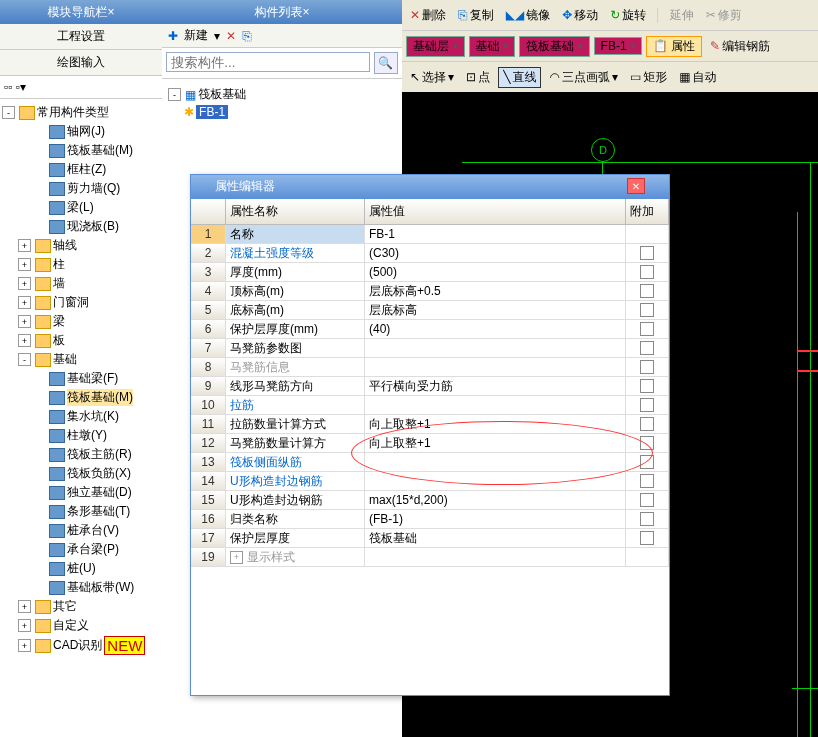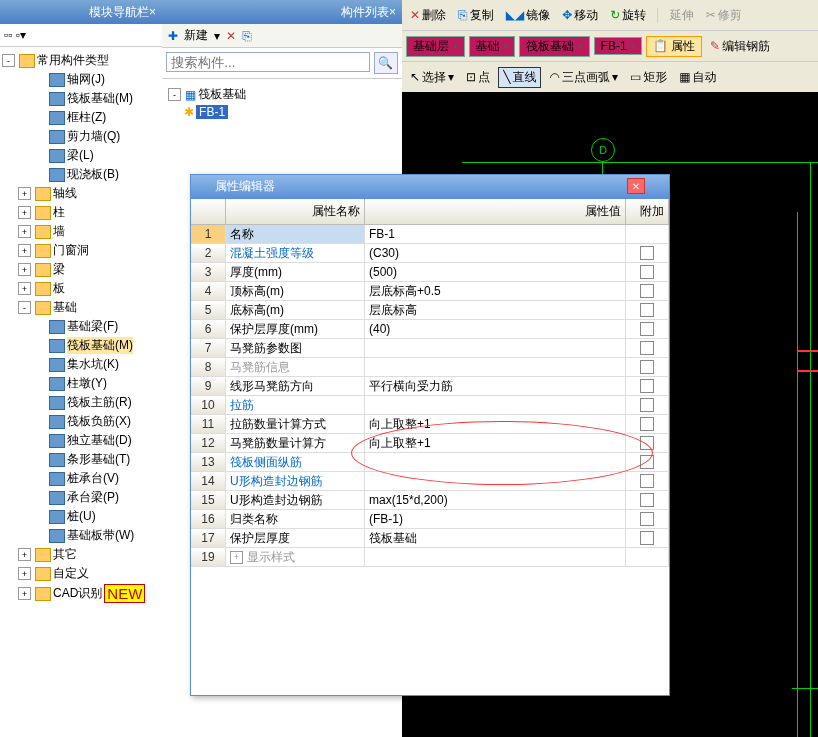--- a/index.html
+++ b/index.html
@@ -1,16 +1,16 @@
 <!DOCTYPE html>
 <html><head>
 <meta charset="utf-8">
 <style>
 body{margin:0;font-family:"Microsoft YaHei",SimSun,sans-serif;font-size:12px;background:#ece9d8;overflow:hidden;width:818px;height:737px;position:relative}
-.pane-title{background:linear-gradient(to bottom,#7ba7d6,#4a7fc5);color:#fff;padding:3px 6px;display:flex;justify-content:flex-end;align-items:center;height:18px}
+.pane-title{background:linear-gradient(to bottom,#7ba7d6,#4a7fc5);color:#fff;padding:3px 6px;display:flex;justify-content:center;align-items:center;height:18px}
 .pane-title .x{color:#fff;cursor:pointer}
 .left-panel{position:absolute;left:0;top:0;width:162px;height:737px;background:#fff;border-right:1px solid #999}
 .left-tabs{background:#ece9d8;display:flex;flex-direction:column}
 .left-tabs div{padding:4px;text-align:center;border-bottom:1px solid #ccc;background:#f5f5f0}
 .toolbar-icons{padding:4px;background:#fff;border-bottom:1px solid #ccc}
 .tree{padding:4px 2px;background:#fff;overflow:auto;height:640px}
 .tree-item{padding:1px 0;white-space:nowrap;display:flex;align-items:center;gap:2px}
 .tree-item .exp{width:11px;height:11px;border:1px solid #999;display:inline-flex;align-items:center;justify-content:center;font-size:9px;margin-right:2px;background:#fff}
 .tree-item .folder{width:14px;height:12px;background:#fc6;border:1px solid #c90;display:inline-block}
 .tree-item .icon{width:14px;height:12px;display:inline-block;background:#69c;border:1px solid #369}
@@ -31,21 +31,21 @@
 .tb-sel::after{content:"▾";font-size:9px;color:#555}
 .canvas{position:relative;width:100%;height:680px;background:#000}
 .gline-h{position:absolute;height:1px;background:#0c0}
 .gline-v{position:absolute;width:1px;background:#0c0}
 .gcircle{position:absolute;width:22px;height:22px;border:1px solid #0c0;border-radius:50%;color:#0c0;display:flex;align-items:center;justify-content:center;font-size:11px}
 .red-line{position:absolute;height:2px;background:#f33}
 .dialog{position:absolute;left:190px;top:174px;width:478px;height:520px;background:#fff;border:1px solid #5a8fd6;box-shadow:2px 2px 6px rgba(0,0,0,.3)}
 .dlg-title{background:linear-gradient(to bottom,#8fb8e8,#5a8fd6);color:#fff;padding:3px 24px;display:flex;justify-content:space-between;height:18px}
 .dlg-close{width:16px;height:14px;background:#f66;color:#fff;display:flex;align-items:center;justify-content:center;font-size:10px;border:1px solid #c33}
 .grid-hdr{display:flex;background:linear-gradient(to bottom,#fff,#e8e4d8);border-bottom:1px solid #bbb}
-.grid-hdr div{padding:4px;border-right:1px solid #bbb;text-align:right}
+.grid-hdr div{padding:4px;border-right:1px solid #bbb;text-align:left}
 .col-num{width:26px;background:linear-gradient(to bottom,#fff,#e8e4d8)}
 .col-name{width:130px}.col-val{flex:1}.col-add{width:34px}
 .grid-body{height:470px;overflow:auto}
 .grid-row{display:flex;border-bottom:1px solid #ddd;height:18px;align-items:stretch}
 .grid-row>div{border-right:1px solid #ddd;padding:1px 4px;display:flex;align-items:center}
 .grid-row .num{width:26px;justify-content:center;background:linear-gradient(to bottom,#fff,#e8e4d8);color:#333}
 .grid-row .name{width:130px}.grid-row .val{flex:1}.grid-row .add{width:34px;justify-content:center}
 .grid-row.sel .num{background:#f8d080}
 .grid-row.sel .name{background:#c8dcf0}
 .blue{color:#06c}
@@ -57,20 +57,24 @@
 .prop-btn{border:1px solid #f90;background:#ffe7a2;padding:1px 6px;display:flex;align-items:center;gap:3px}
 </style>
 </head>
 <body>
 
 <div class="left-panel">
  <div class="pane-title">
   <span>模块导航栏</span>
   <span class="x">×</span>
  </div>
+ <div class="left-tabs">
+  <div>工程设置</div>
+  <div>绘图输入</div>
+ </div>
  <div class="toolbar-icons">▫▫ ▫▾</div>
  <div class="tree" id="tree">
       <div class="tree-item">
         <span class="exp">-</span>
         <span class="folder"></span> 
         <span class="lbl">常用构件类型</span>
       </div>
       <div class="tree-item indent2">
         <span style="width:13px;display:inline-block"></span>
         <span class="icon"></span> 

